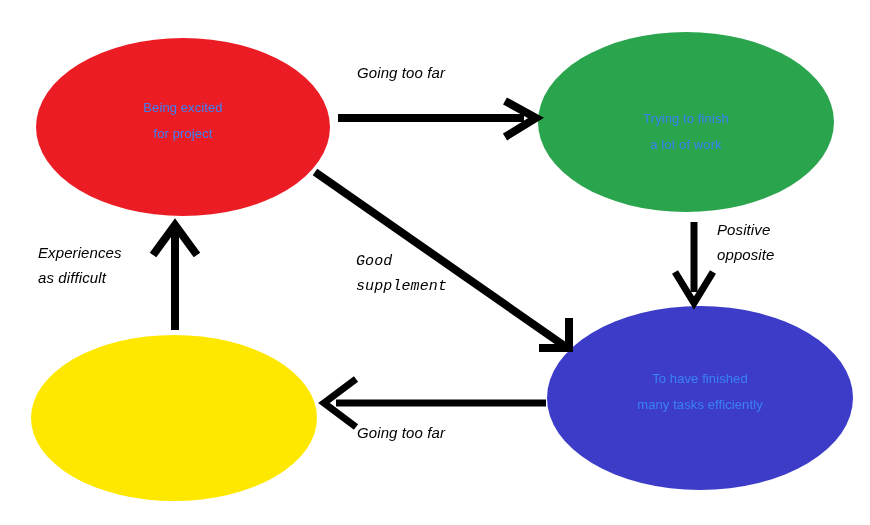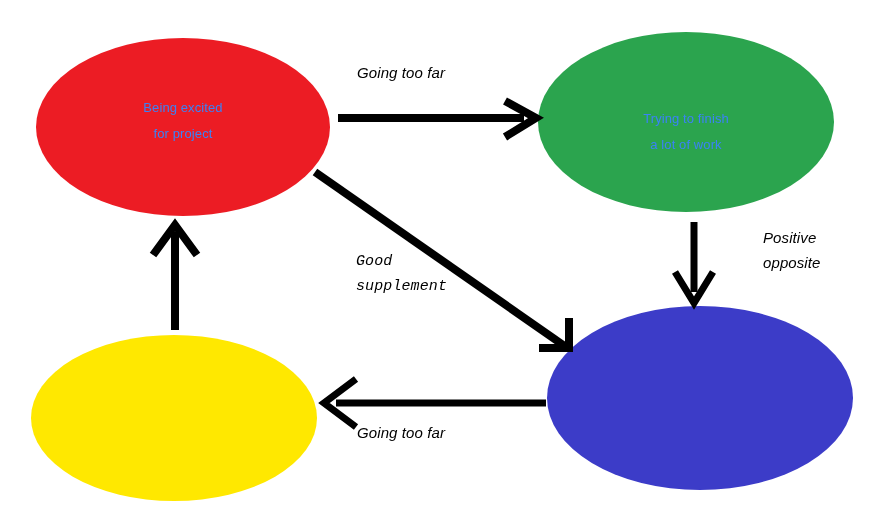--- a/index.html
+++ b/index.html
@@ -81,26 +81,30 @@
       <path d="M 539 348 L 569 348 L 569 318" stroke="#000" stroke-width="8" fill="none" stroke-linecap="butt" stroke-linejoin="miter"></path>
     </g>
   </svg>
 
   <div class="node-label" style="left:36px;top:95px;width:294px;">Being excited
 for project</div>
 
   <div class="node-label" style="left:538px;top:106px;width:296px;">Trying to finish
 a lot of work</div>
 
+  <div class="node-label" style="left:547px;top:366px;width:306px;">To have finished
+many tasks efficiently</div>
 
 
   <div class="edge-label" style="left:357px;top:60px;">Going too far</div>
 
-  <div class="edge-label" style="left:717px;top:225px;margin-left:46px;">Positive
+  <div class="edge-label" style="left:717px;top:217px;">Positive
 opposite</div>
 
   <div class="edge-label" style="left:357px;top:420px;">Going too far</div>
 
+  <div class="edge-label" style="left:38px;top:240px;">Experiences
+as difficult</div>
 
   <div class="edge-label" style="left:356px;top:249px;font-family:Liberation Mono, monospace;">Good
 supplement</div>
 
 </div>
 
 </body></html>

